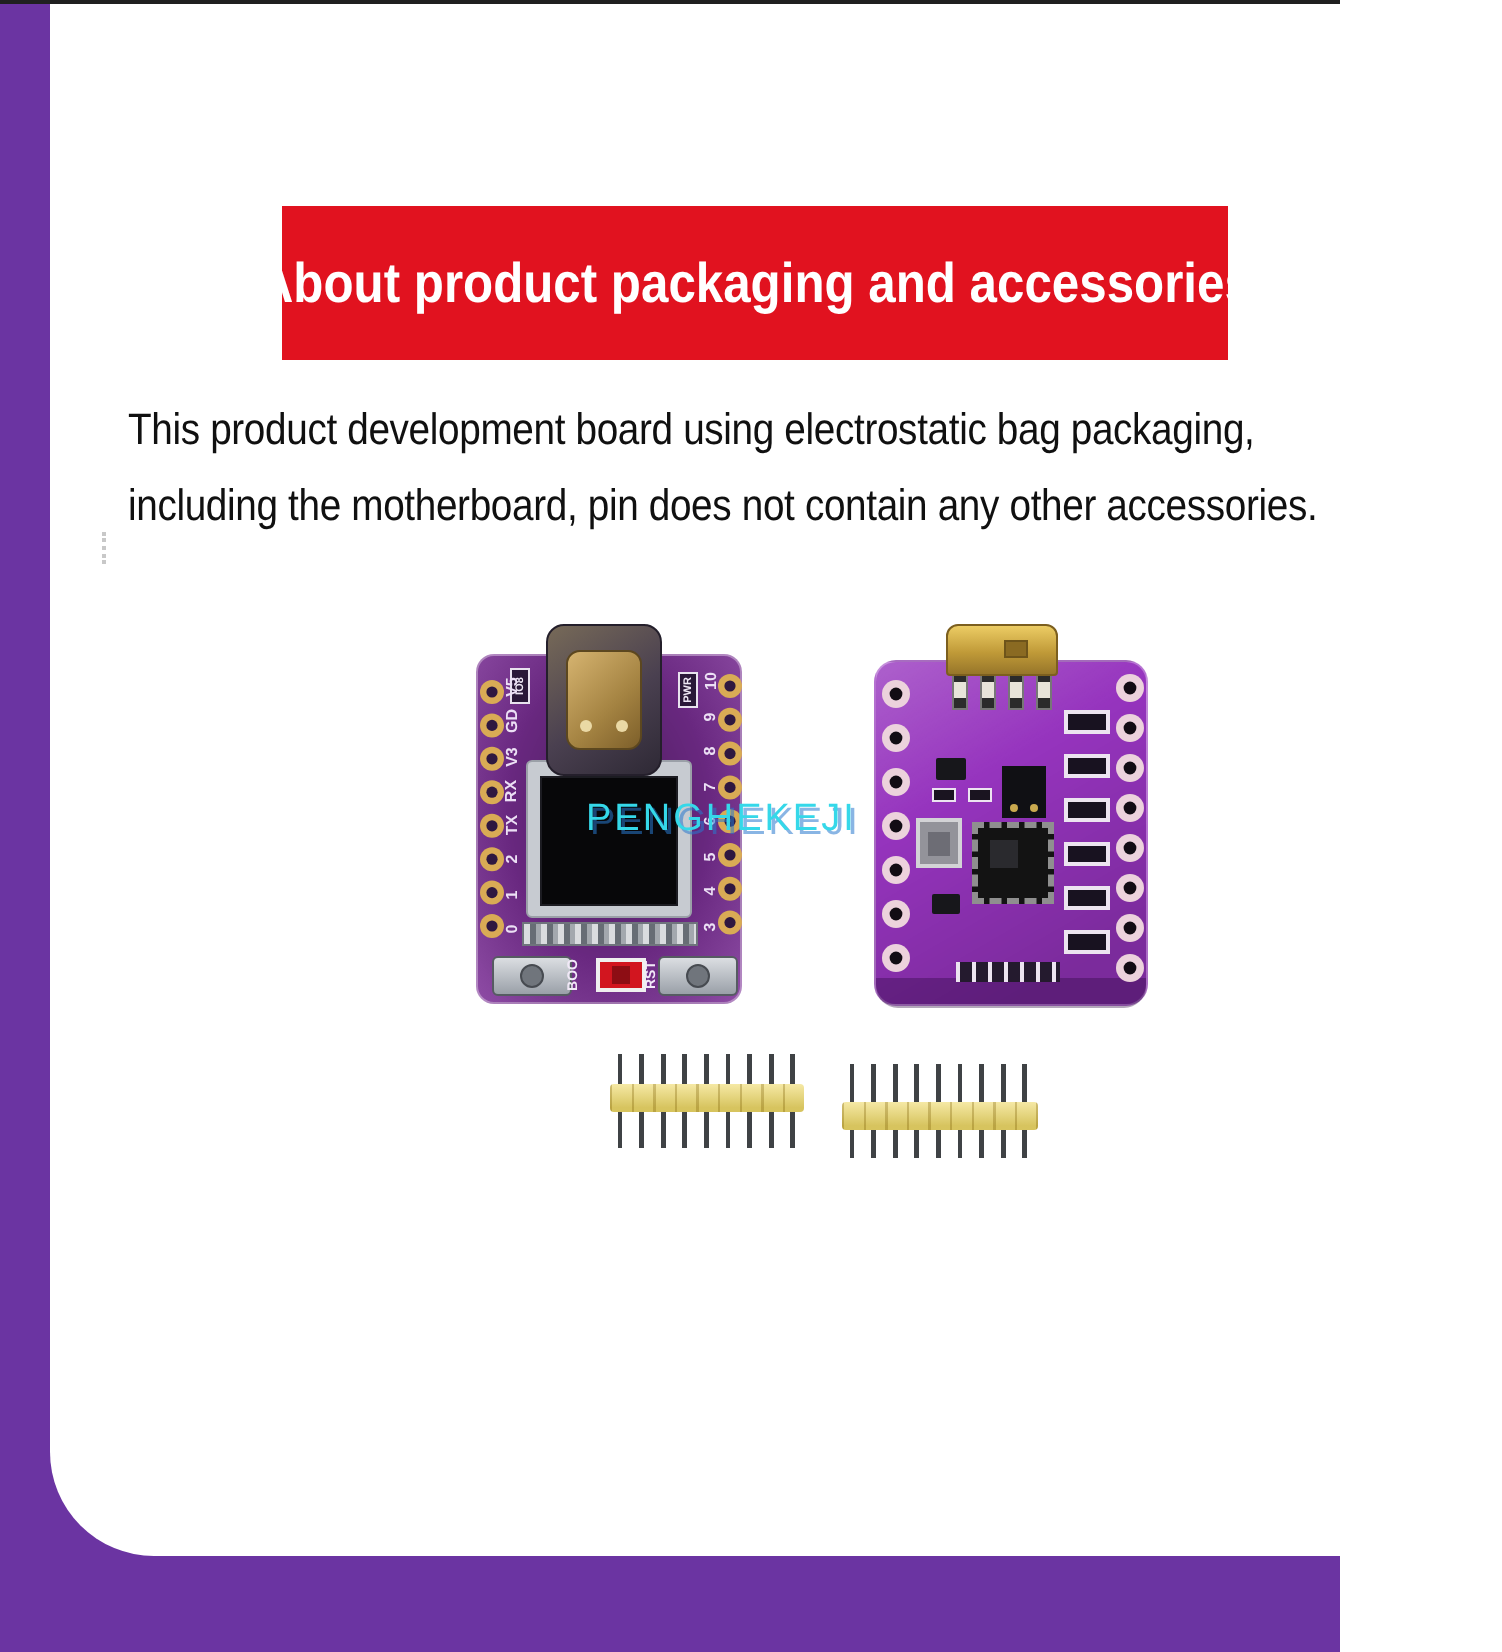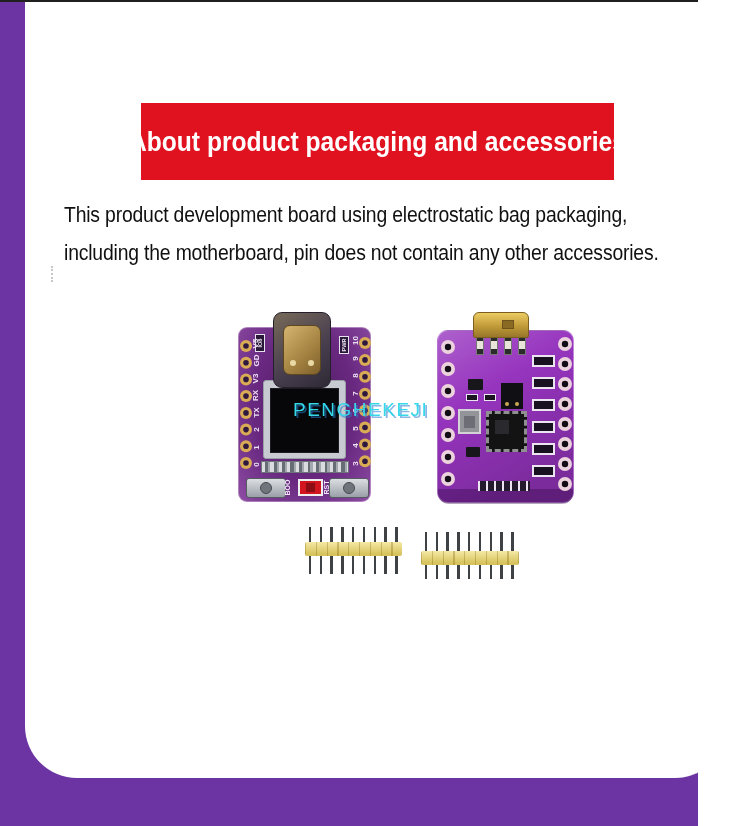--- a/index.html
+++ b/index.html
@@ -1,16 +1,16 @@
 <!DOCTYPE html>
 <html><head>
 <meta charset="utf-8">
 <style>
   html,body{margin:0;padding:0;background:#ffffff;font-family:"Liberation Sans",sans-serif;}
-  .canvas{position:relative;width:670px;height:826px;overflow:hidden;background:#6B34A2;padding-left:28px;}
+  .canvas{position:relative;width:670px;height:826px;overflow:hidden;background:#6B34A2;}
   .top-line{position:absolute;left:0;top:0;width:751px;height:2px;background:#202020;z-index:20;}
   .content{position:absolute;left:25px;top:2px;width:702px;height:776px;background:#ffffff;
            border-radius:0 0 52px 52px;border-right:2px solid #D9D0E5;box-sizing:border-box;}
   
   .banner{position:absolute;left:141px;top:103px;width:473px;height:77px;display:flex;
           align-items:center;justify-content:center;z-index:3;}
   .banner-title{color:#fff;font-size:28px;font-weight:700;white-space:nowrap;
                 transform:scaleX(0.88);transform-origin:center;letter-spacing:0px;}
   
   .desc{position:absolute;left:64px;top:196px;width:672px;font-size:22px;color:#101010;

